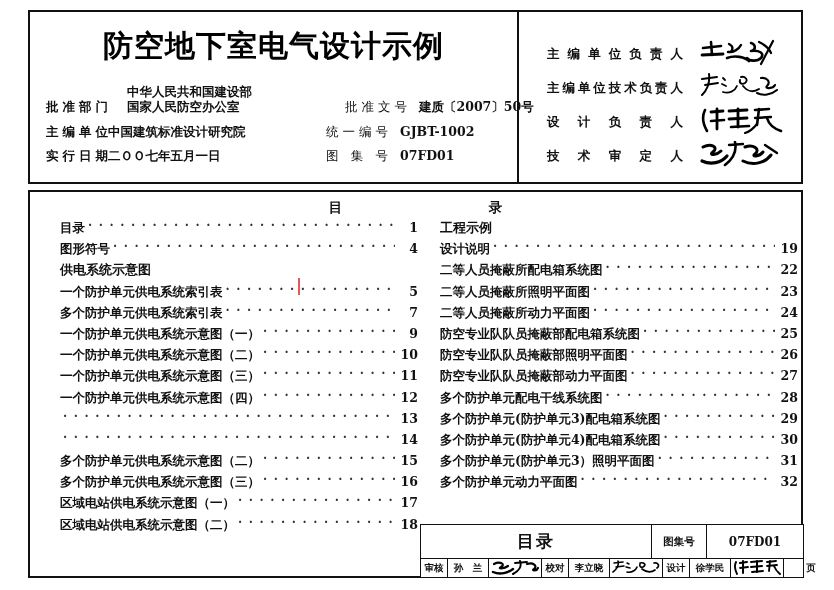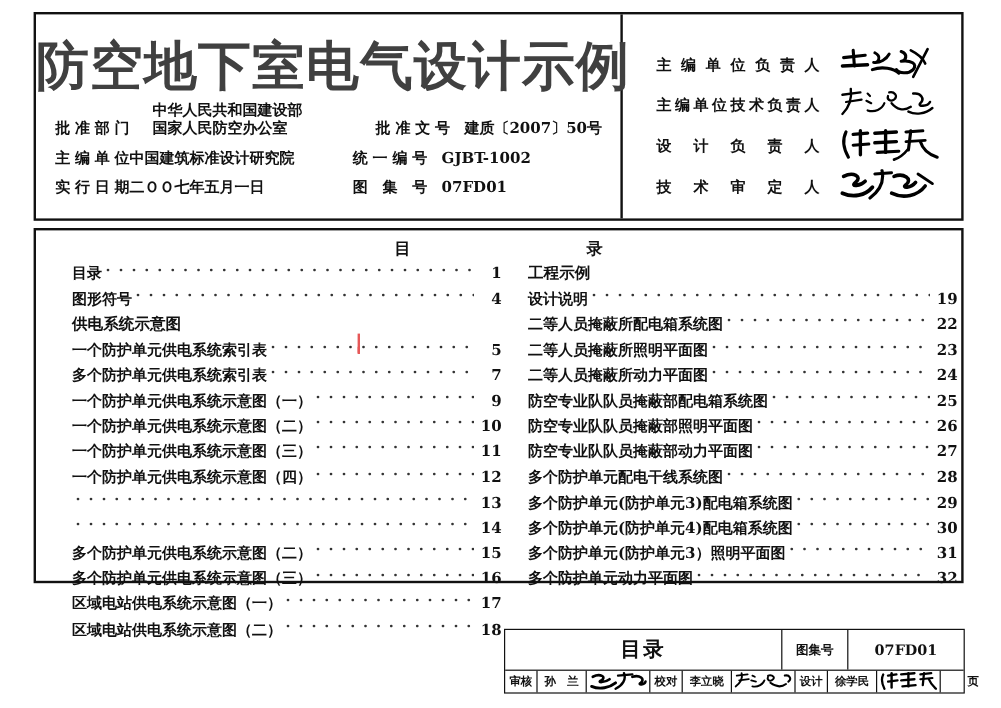--- a/index.html
+++ b/index.html
@@ -41,23 +41,23 @@
     box-sizing: border-box;
     position: relative;
   }
 
   .doc-title {
     position: absolute;
     left: 0; right: 0; top: 14px;
     text-align: center;
     font-family: "DejaVu Sans", "Liberation Sans", sans-serif;
     font-weight: 700;
-    font-size: 44px;
+    font-size: 30px;
     letter-spacing: 1px;
-    color: #404040;
+    color: #000000;
     white-space: nowrap;
   }
 
   .meta-grid {
     position: absolute;
     left: 16px; top: 72px;
     width: 465px;
     font-size: 12.5px;
     line-height: 1.25;
   }
@@ -77,24 +77,25 @@
   }
   .m-value {
     flex: 0 0 186px;
     width: 186px;
     font-weight: 600;
     white-space: pre-line;
   }
   .m-label2 {
     width: 62px;
     flex: 0 0 62px;
-    font-weight: 700;
+    font-weight: 400;
     text-align: justify;
     text-align-last: justify;
     white-space: nowrap;
+    margin-left: 32px;
   }
   .m-value2 {
     flex: 1;
     font-weight: 600;
     white-space: nowrap;
     padding-left: 12px;
     font-family: "DejaVu Serif", "Liberation Serif", serif;
   }
   .tall-row .m-value { line-height: 1.22; padding-left: 19px; }
 
@@ -125,21 +126,21 @@
     height: 30px;
     margin-left: 16px;
     position: relative;
   }
   .sig-mark svg { display: block; }
 
   
   .content-box {
     position: absolute;
     left: 28px; top: 190px;
-    width: 775px; height: 296px;
+    width: 775px; height: 388px;
     border: 2px solid #111;
     box-sizing: border-box;
   }
   .toc-heading {
     position: absolute;
     left: 0; right: 0; top: 7px;
     text-align: center;
     font-family: "DejaVu Sans", "Liberation Sans", sans-serif;
     font-weight: 700;
     font-size: 13.5px;

